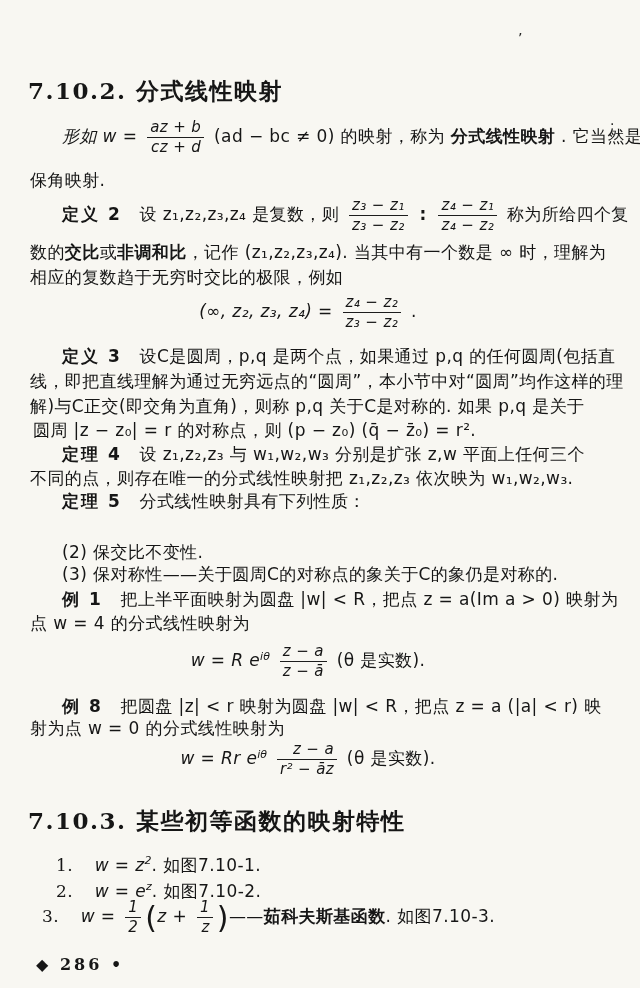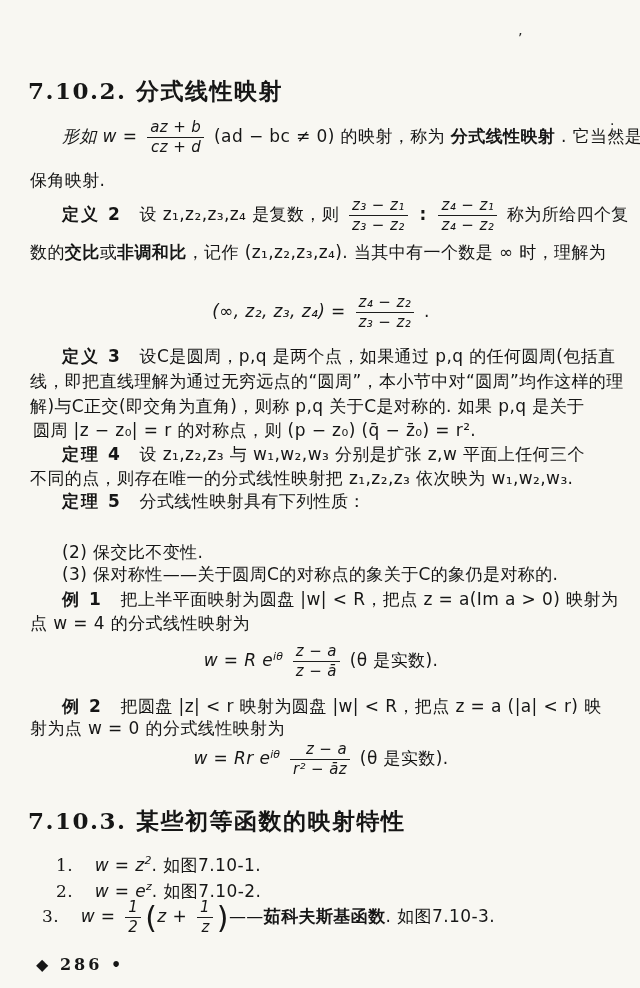--- a/index.html
+++ b/index.html
@@ -35,21 +35,21 @@
     display:inline-block;
     vertical-align:middle;
     text-align:right;
     font-size:15px;
     line-height:1.25;
     font-style:italic;
     margin:0 4px;
   }
   .frac .den{border-top:1.6px solid #1d1d1d;display:block;padding:0 3px;}
   .frac .num{display:block;padding:0 3px;}
-  .center{left:15px;width:612px;text-align:center;}
+  .center{left:2px;width:612px;text-align:center;}
   .sup{font-size:11px;vertical-align:super;font-style:italic;letter-spacing:0;}
   .bp{font-size:30px;font-weight:400;vertical-align:middle;line-height:.9;font-style:normal;}
   .colon-sep{margin:0 2px;font-weight:700;}
   .artifact{font-size:14px;color:#222;}
   .footer{
     font-size:16px;font-weight:700;letter-spacing:3px;
     font-family:"DejaVu Serif","DejaVu Sans",serif;
   }
   .gap{display:inline-block;width:10px;}
 </style>
@@ -86,20 +86,21 @@
     <span class="colon-sep">:</span>
     <span class="frac">
       <span class="num">z₄ − z₁</span>
       <span class="den">z₄ − z₂</span>
     </span>
     <span>称为所给四个复</span>
   </div>
   <div class="abs body-line" style="top:240px;left:30px;">
     <span>数的</span><span class="bold">交比</span><span>或</span><span class="bold">非调和比</span><span>，记作 (z₁,z₂,z₃,z₄).  当其中有一个数是 ∞ 时，理解为</span>
   </div>
+  <div class="abs body-line" style="top:265px;left:30px;">相应的复数趋于无穷时交比的极限，例如</div>
 
   <div class="abs body-line center" style="top:293px;">
     <span class="math">(∞, z₂, z₃, z₄) =</span>
     <span class="frac">
       <span class="num">z₄ − z₂</span>
       <span class="den">z₃ − z₂</span>
     </span>
     <span>.</span>
   </div>
 
@@ -132,21 +133,21 @@
   <div class="abs body-line center" style="top:642px;">
     <span class="math">w = R e</span><span class="sup">iθ</span>
     <span class="frac">
       <span class="num">z − a</span>
       <span class="den">z − ā</span>
     </span>
     <span>(θ 是实数).</span>
   </div>
 
   <div class="abs body-line" style="top:694px;left:62px;">
-    <span class="lbl">例 2</span>
+    <span class="lbl">例 8</span>
     <span>把圆盘 |z| &lt; r 映射为圆盘 |w| &lt; R，把点 z = a (|a| &lt; r) 映</span>
   </div>
   <div class="abs body-line" style="top:716px;left:30px;">射为点 w = 0 的分式线性映射为</div>
   <div class="abs body-line center" style="top:740px;">
     <span class="math">w = Rr e</span><span class="sup">iθ</span>
     <span class="frac">
       <span class="num">z − a</span>
       <span class="den">r² − āz</span>
     </span>
     <span>(θ 是实数).</span>

